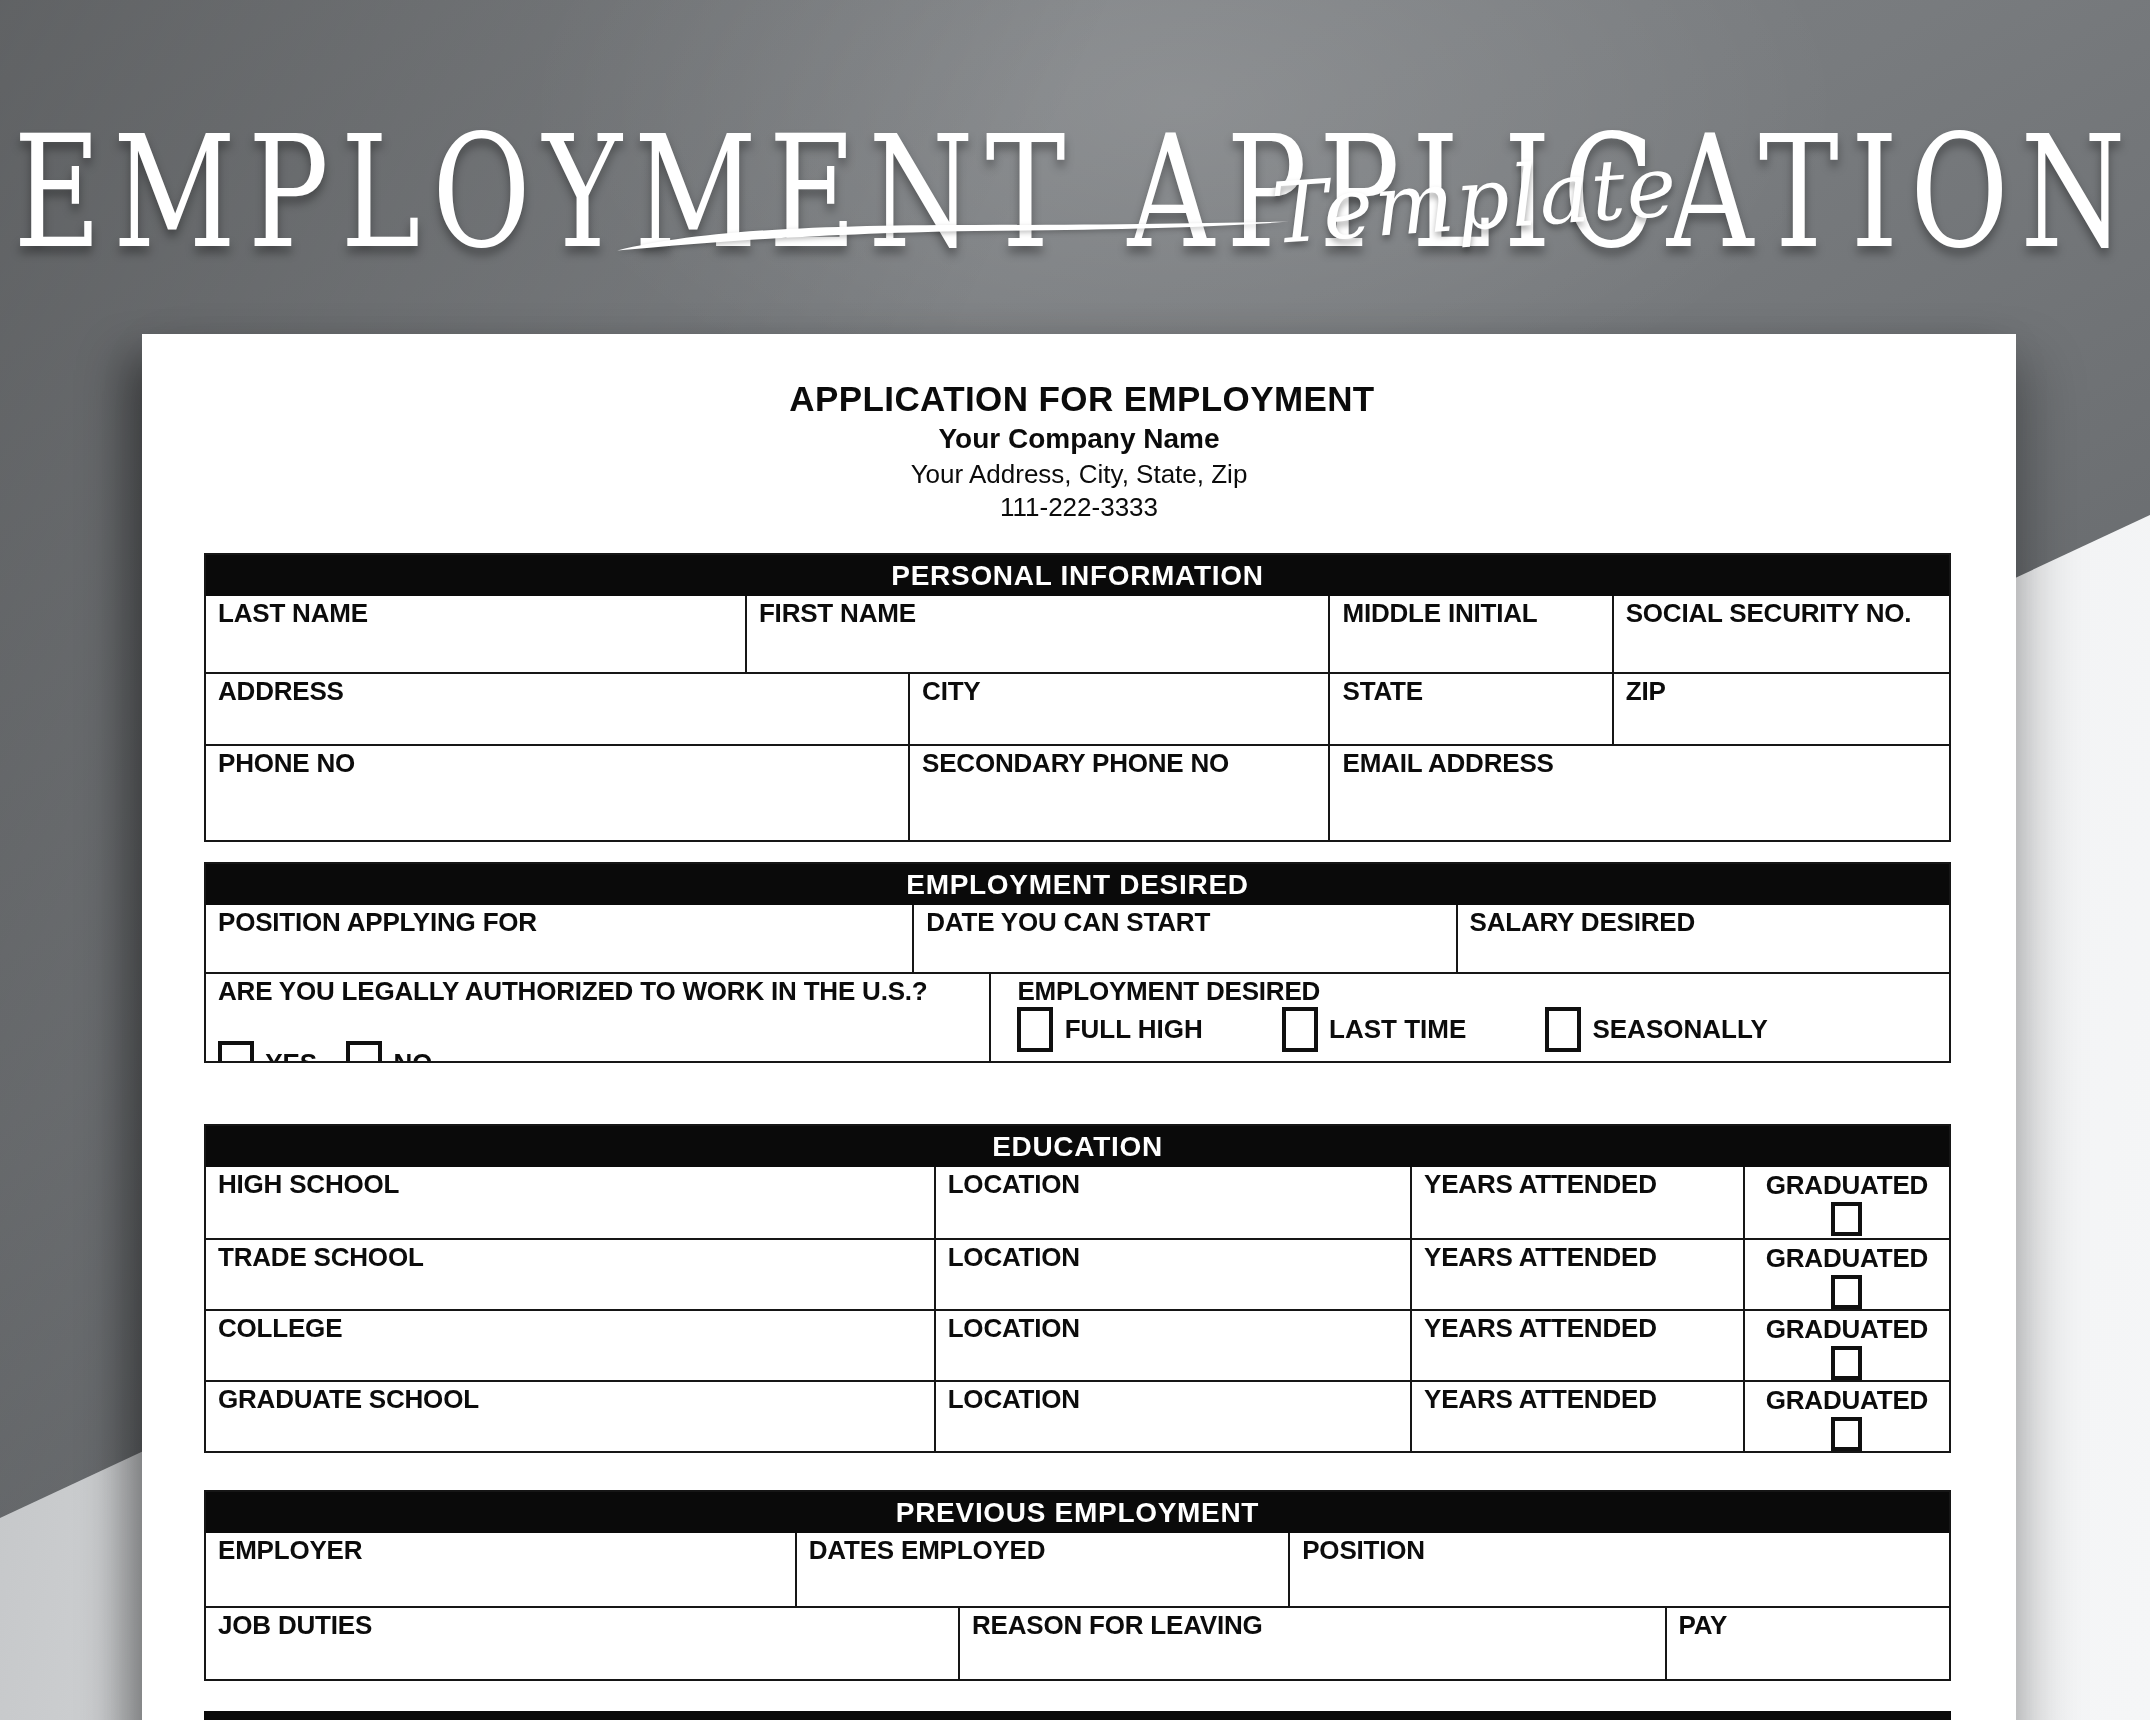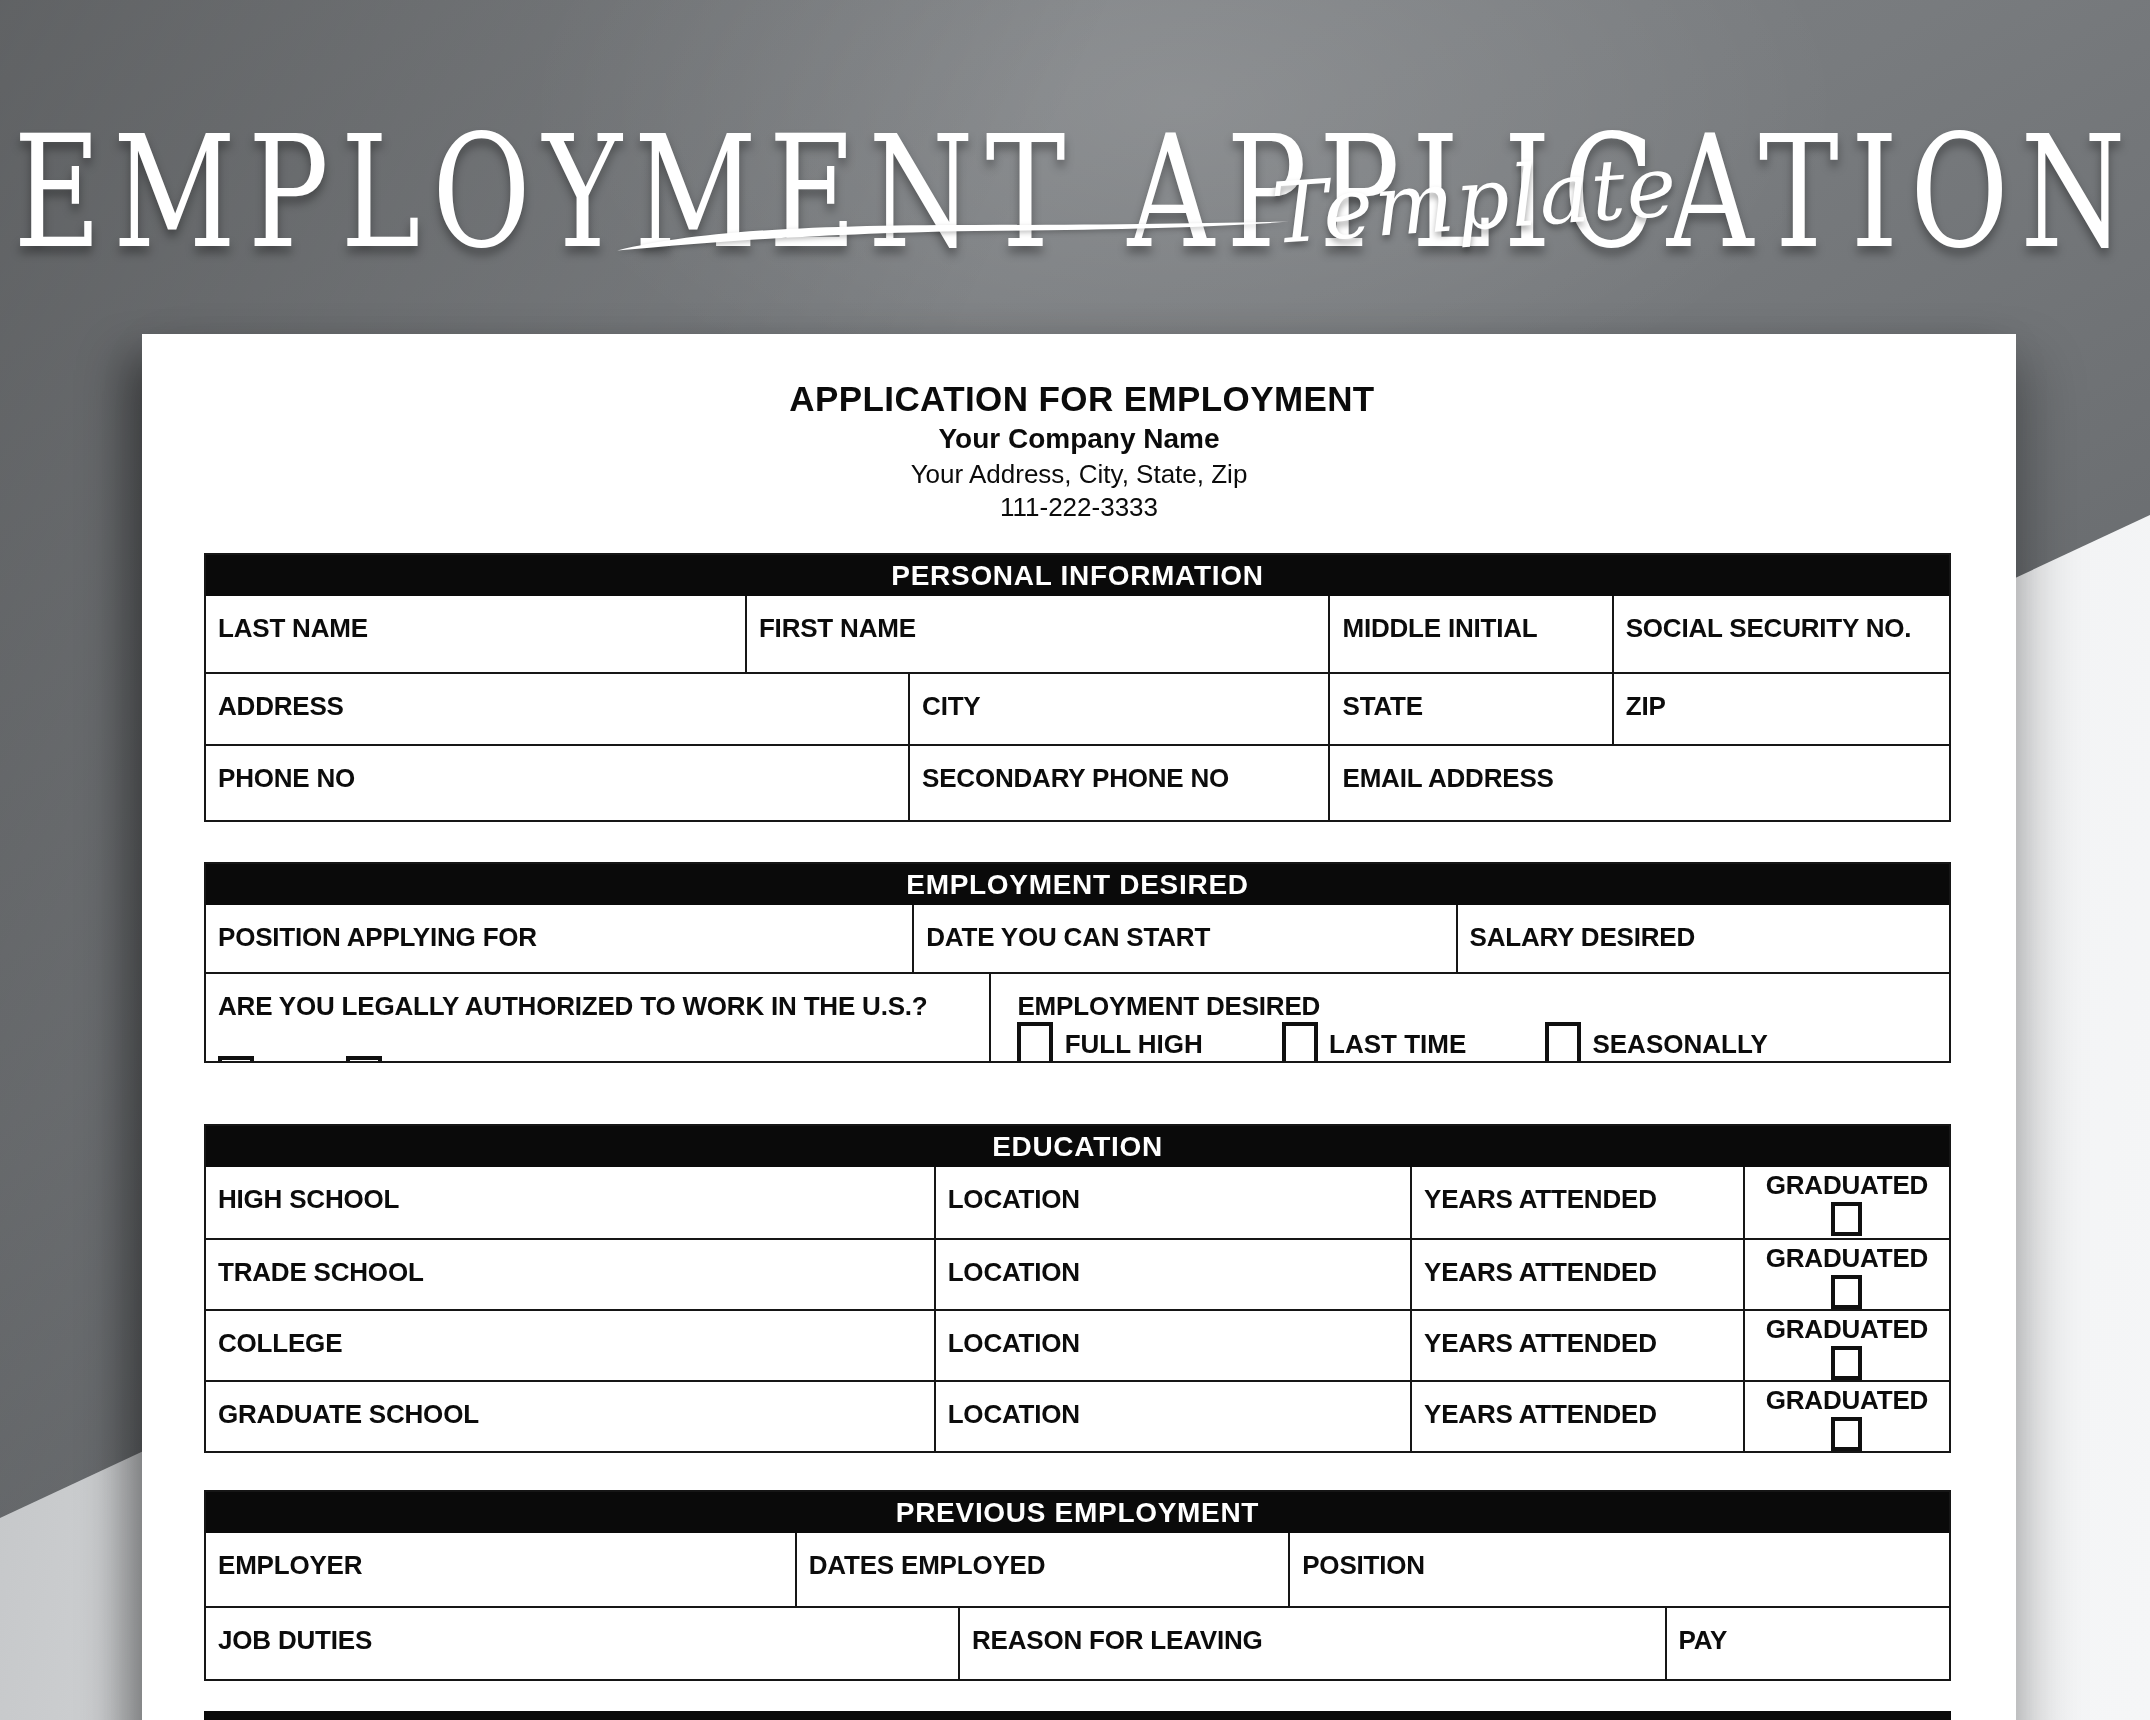--- a/index.html
+++ b/index.html
@@ -34,21 +34,21 @@
   .doc-header{position:absolute;top:43px;left:0;width:100%;text-align:center;color:#0b0b0b;}
   .doc-title{font:bold 35px/43px "Liberation Sans",sans-serif;letter-spacing:0.4px;padding-left:6px;}
   .doc-company{font:bold 28px/38px "Liberation Sans",sans-serif;}
   .doc-line{font:400 26px/33px "Liberation Sans",sans-serif;}
   
   .tbl{position:absolute;left:62px;width:1747px;border:2.6px solid #161616;
     box-sizing:border-box;background:#fff;}
   .bar{height:41px;background:#0a0a0a;color:#ffffff;text-align:center;
     font:bold 28px/41px "Liberation Sans",sans-serif;letter-spacing:0.7px;}
   .row{display:flex;border-top:2.6px solid #161616;box-sizing:border-box;}
-  .cell{box-sizing:border-box;padding:17px 12px;overflow:hidden;}
+  .cell{box-sizing:border-box;padding:2px 12px;overflow:hidden;}
   .cell + .cell{border-left:2.6px solid #161616;}
   .lbl{font:bold 26px/31px "Liberation Sans",sans-serif;color:#0c0c0c;letter-spacing:-0.2px;}
   .qcell{display:flex;flex-direction:column;justify-content:space-between;padding-bottom:8.6px;}
   .cbrow{display:flex;align-items:center;}
   .cb{display:inline-block;width:36px;height:45px;border:4.3px solid #101010;
     box-sizing:border-box;background:#fff;flex:none;}
   .cb-lbl{font:bold 26px/31px "Liberation Sans",sans-serif;color:#0c0c0c;margin-left:11.2px;}
   .gap-lg{margin-left:79px;}
   .gradcell{text-align:center;padding:5.2px 6.9px;}
   .gradcell .lbl{line-height:27.5px;}
@@ -85,21 +85,21 @@
         <div class="cell" style="width:33.48%;"><span class="lbl">FIRST NAME</span></div>
         <div class="cell" style="width:16.25%;"><span class="lbl">MIDDLE INITIAL</span></div>
         <div class="cell" style="width:19.35%;"><span class="lbl">SOCIAL SECURITY NO.</span></div>
       </div>
       <div class="row" style="height:72px;">
         <div class="cell" style="width:40.28%;"><span class="lbl">ADDRESS</span></div>
         <div class="cell" style="width:24.12%;"><span class="lbl">CITY</span></div>
         <div class="cell" style="width:16.25%;"><span class="lbl">STATE</span></div>
         <div class="cell" style="width:19.35%;"><span class="lbl">ZIP</span></div>
       </div>
-      <div class="row" style="height:76px;">
+      <div class="row" style="height:96px;">
         <div class="cell" style="width:40.28%;"><span class="lbl">PHONE NO</span></div>
         <div class="cell" style="width:24.12%;"><span class="lbl">SECONDARY PHONE NO</span></div>
         <div class="cell" style="width:35.60%;"><span class="lbl">EMAIL ADDRESS</span></div>
       </div>
     </section>
 
     <section class="tbl" style="top:528px;">
       <div class="bar">EMPLOYMENT DESIRED</div>
       <div class="row" style="height:67px;border-top:none;">
         <div class="cell" style="width:40.52%;"><span class="lbl">POSITION APPLYING FOR</span></div>

